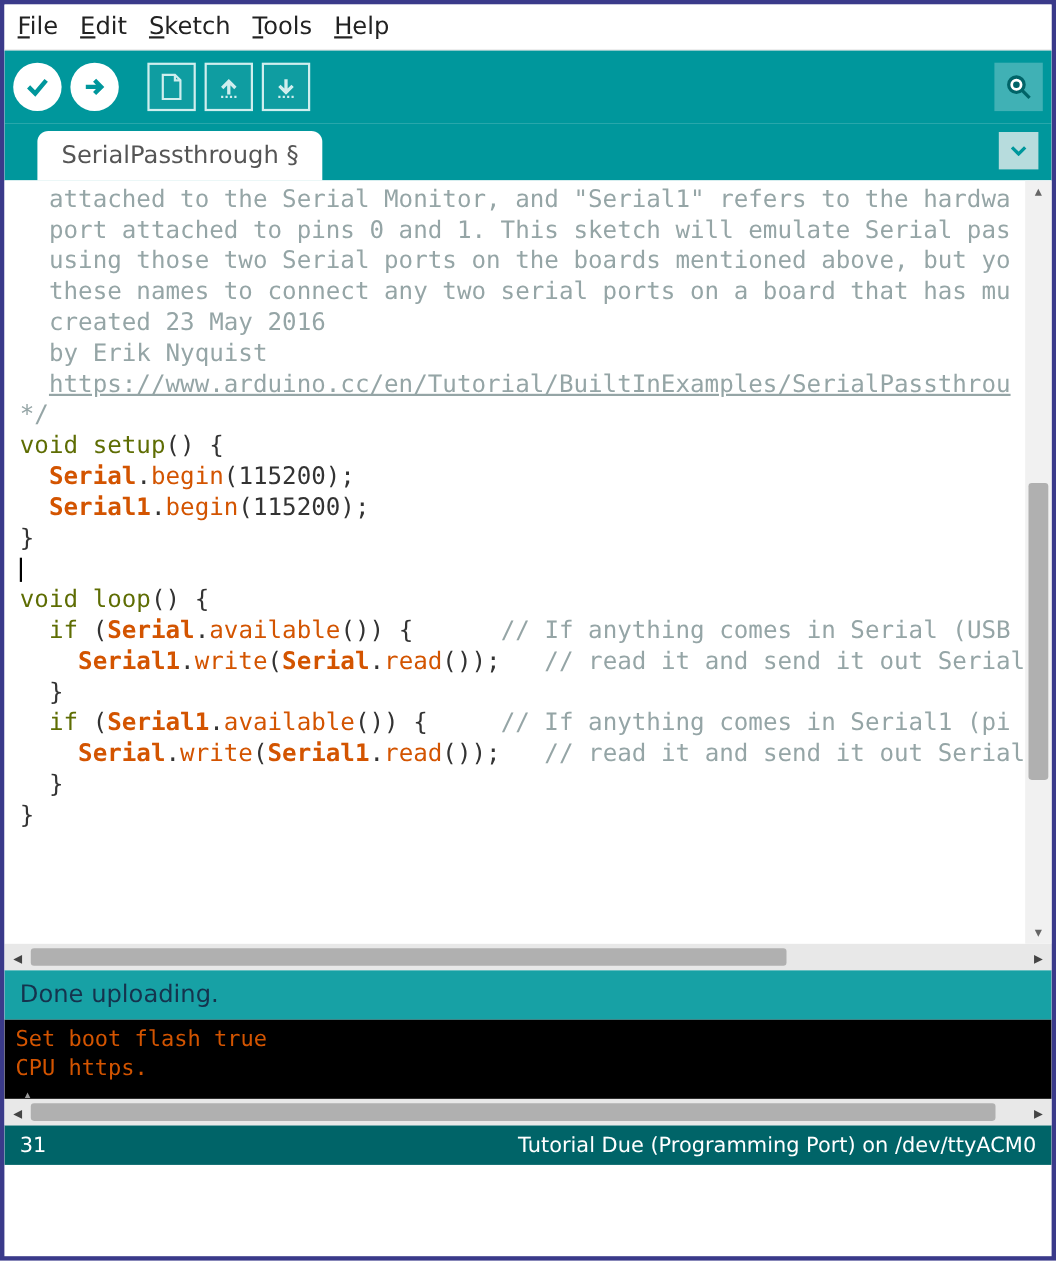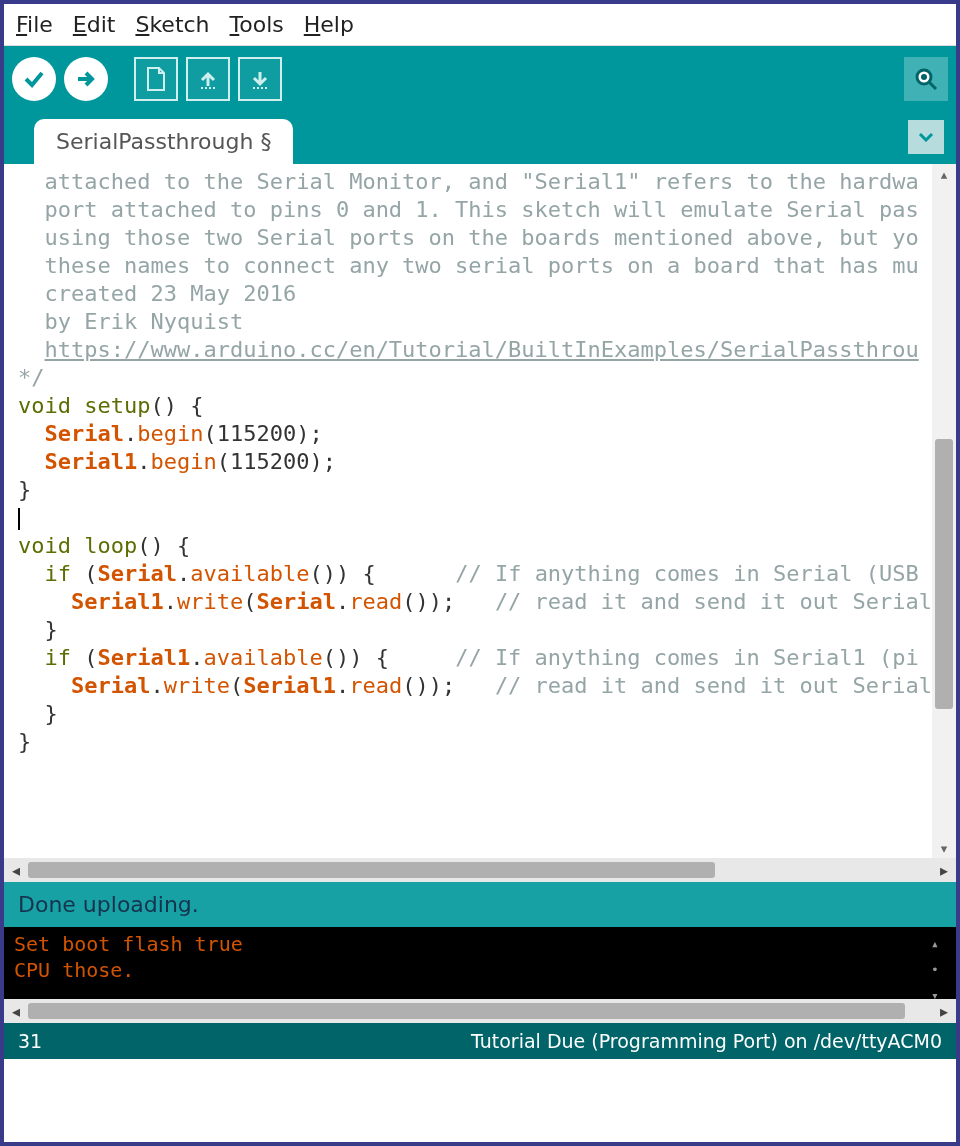--- a/index.html
+++ b/index.html
@@ -167,20 +167,21 @@
   .console {
     height: 72px;
     background: var(--console-bg);
     color: var(--console-orange);
     font-family: "DejaVu Sans Mono", monospace;
     font-size: 20px;
     line-height: 26px;
     white-space: pre;
     padding: 4px 10px;
     display:flex;
+    flex-direction:column;
   }
   .console .content{flex:1;}
   .console .vbar{width:22px; display:flex; flex-direction:column; align-items:center; justify-content:space-between; color:#999; font-size:13px;}
   .footer {
     background: var(--teal-dark);
     color: #fff;
     height: 36px;
     display: flex;
     align-items: center;
     justify-content: space-between;
@@ -287,21 +288,21 @@
       <div class="thumb-e"></div>
     </div>
   <div class="arrow">▸</div>
 </div>
 
 <div class="status-teal">
   <span>Done uploading.</span>
 </div>
 
 <div class="console">
-  <div class="content" id="console-content"><div>Set boot flash true</div><div>CPU those.</div></div>
+  <div class="content" id="console-content"><div>Set boot flash true</div><div>CPU https.</div></div>
   <div class="vbar">
     <span>▴</span>
     <span>•</span>
     <span>▾</span>
   </div>
 </div>
 <div class="hscroll">
   <div class="arrow">◂</div>
   <div class="track">
       <div class="thumb-c"></div>

